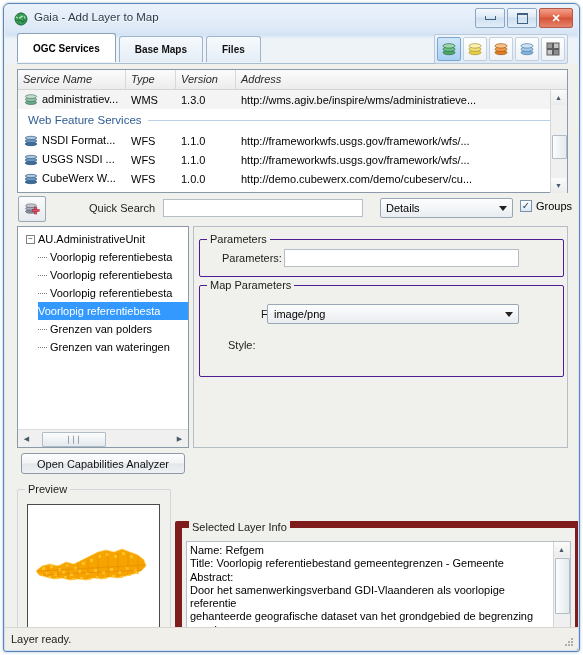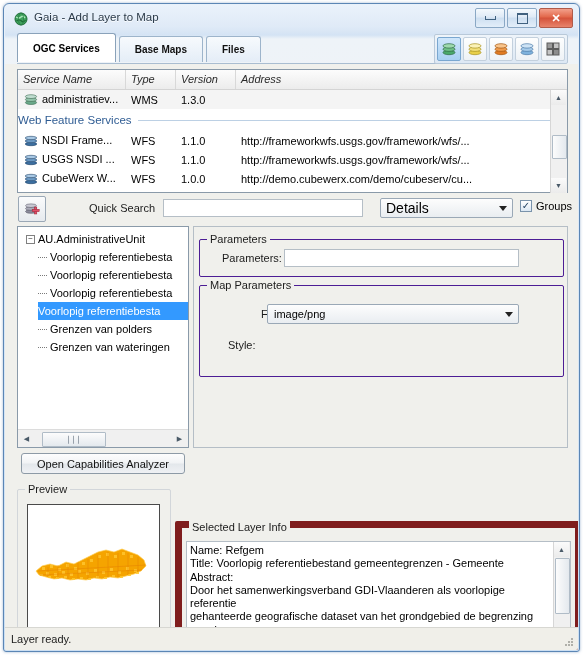--- a/index.html
+++ b/index.html
@@ -168,21 +168,21 @@
   .trow.alt { background: #f4f4f4; }
   .td {
     box-sizing: border-box;
     padding-left: 5px;
     font-size: 11px; color: #000;
     white-space: nowrap; overflow: hidden;
     display: flex; align-items: flex-start;
   }
   .grp-row {
     height: 22px; display: flex; align-items: center;
-    padding-left: 0;
+    padding-left: 10px;
   }
   .grp-label {
     font-size: 11.5px; color: #2f5c93; white-space: nowrap;
     padding-right: 6px;
   }
   .grp-line { flex: 1; height: 1px; background: #bcd0e4; }
 
   .svc-ico { width: 16px; height: 13px; margin-right: 3px; flex: none; }
 
   .vscroll {
@@ -231,21 +231,21 @@
     color: #000;
   }
   .qs-combo {
     position: absolute; left: 363px; top: 3px;
     width: 133px; height: 20px;
     box-sizing: border-box;
     border: 1px solid #9aa8b6; border-radius: 2px;
     background: linear-gradient(to bottom,#fdfdfd,#e9edf1);
     display: flex; align-items: center;
     padding-left: 5px;
-    font-size: 14px;
+    font-size: 11px;
   }
   .combo-arrow {
     position: absolute; right: 5px; top: 50%;
     margin-top: -2px;
     width: 0; height: 0;
     border-left: 4px solid transparent;
     border-right: 4px solid transparent;
     border-top: 5px solid #222;
   }
   .qs-check {
@@ -534,37 +534,38 @@
               <svg width="16" height="13" viewBox="0 0 16 13">
                 <ellipse cx="8" cy="9.6" rx="5.6" ry="1.9" fill="#6aa98a" stroke="#3f6e56" stroke-width="0.6"></ellipse>
                 <ellipse cx="8" cy="6.6" rx="5.6" ry="1.9" fill="#93c4ab" stroke="#3f6e56" stroke-width="0.6"></ellipse>
                 <ellipse cx="8" cy="3.6" rx="5.6" ry="1.9" fill="#c0ddd0" stroke="#3f6e56" stroke-width="0.6"></ellipse>
               </svg>
             </span>
             <span>administratiev...</span>
           </div>
           <div class="td c-type">WMS</div>
           <div class="td c-ver">1.3.0</div>
+          <div class="td c-addr">http://wms.agiv.be/inspire/wms/administratieve...</div>
         </div>
 
         <div class="grp-row">
           <span class="grp-label">Web Feature Services</span>
           <span class="grp-line"></span>
         </div>
 
         <div class="trow">
           <div class="td c-name">
             <span class="svc-ico">
               <svg width="16" height="13" viewBox="0 0 16 13">
                 <ellipse cx="8" cy="10" rx="5.8" ry="1.7" fill="#3c6fa0" stroke="#23476b" stroke-width="0.6"></ellipse>
                 <ellipse cx="8" cy="7" rx="5.8" ry="1.7" fill="#6d9bc5" stroke="#23476b" stroke-width="0.6"></ellipse>
                 <ellipse cx="8" cy="4" rx="5.8" ry="1.7" fill="#a8c8e4" stroke="#23476b" stroke-width="0.6"></ellipse>
               </svg>
             </span>
-            <span>NSDI Frame...</span>
+            <span>NSDI Format...</span>
           </div>
           <div class="td c-type">WFS</div>
           <div class="td c-ver">1.1.0</div>
           <div class="td c-addr">http://frameworkwfs.usgs.gov/framework/wfs/...</div>
         </div>
 
         <div class="trow">
           <div class="td c-name">
             <span class="svc-ico">
               <svg width="16" height="13" viewBox="0 0 16 13">

